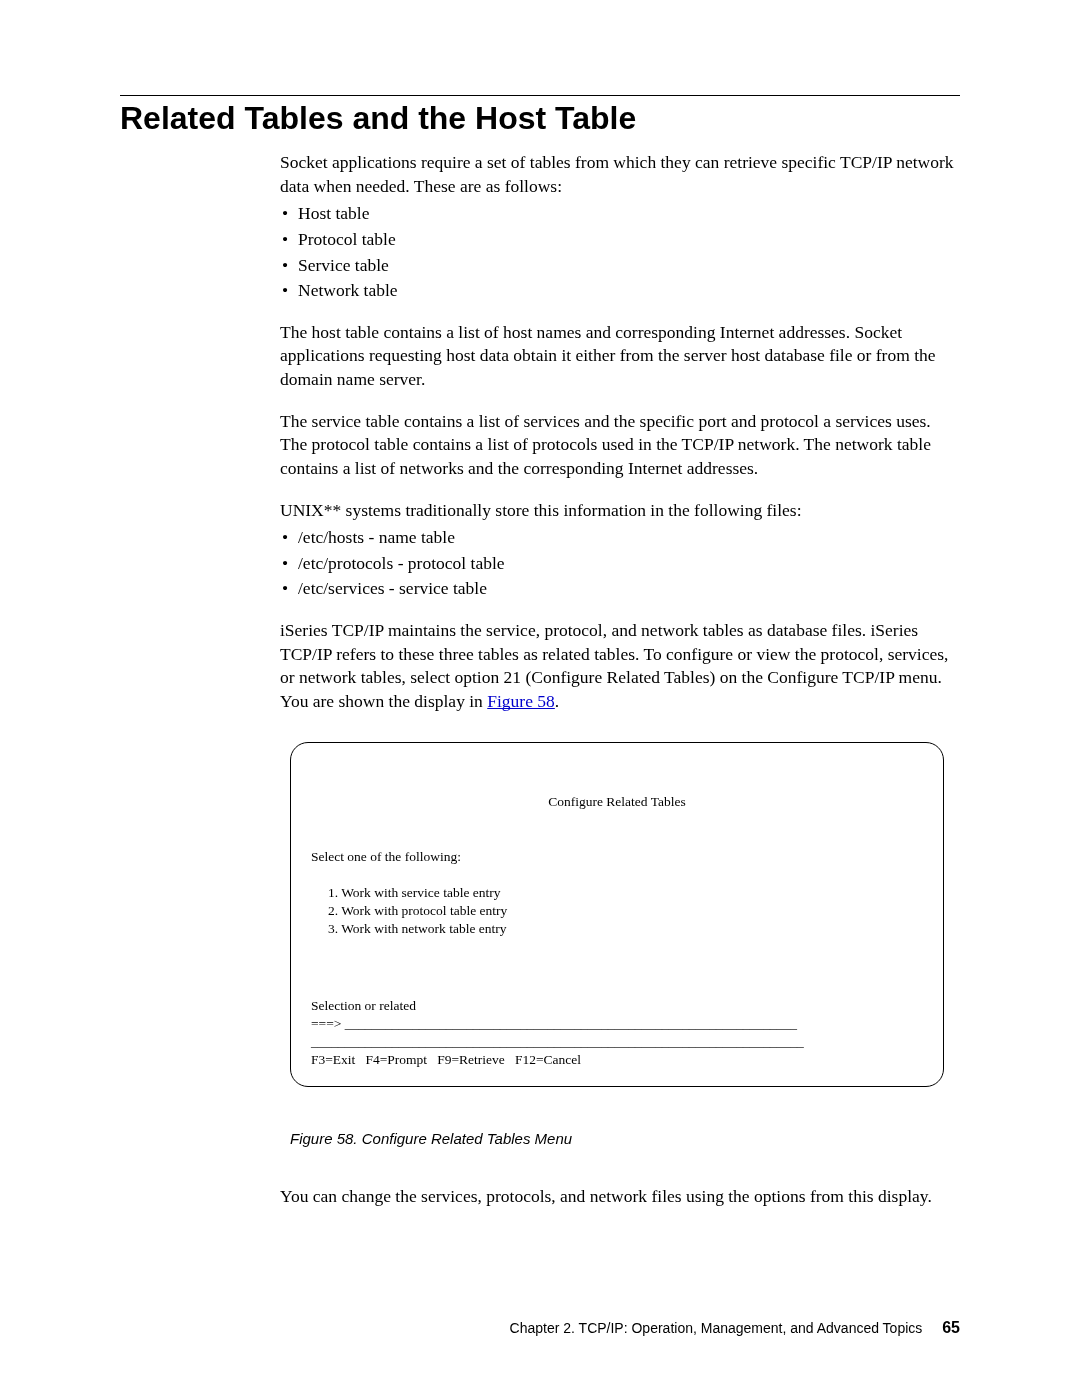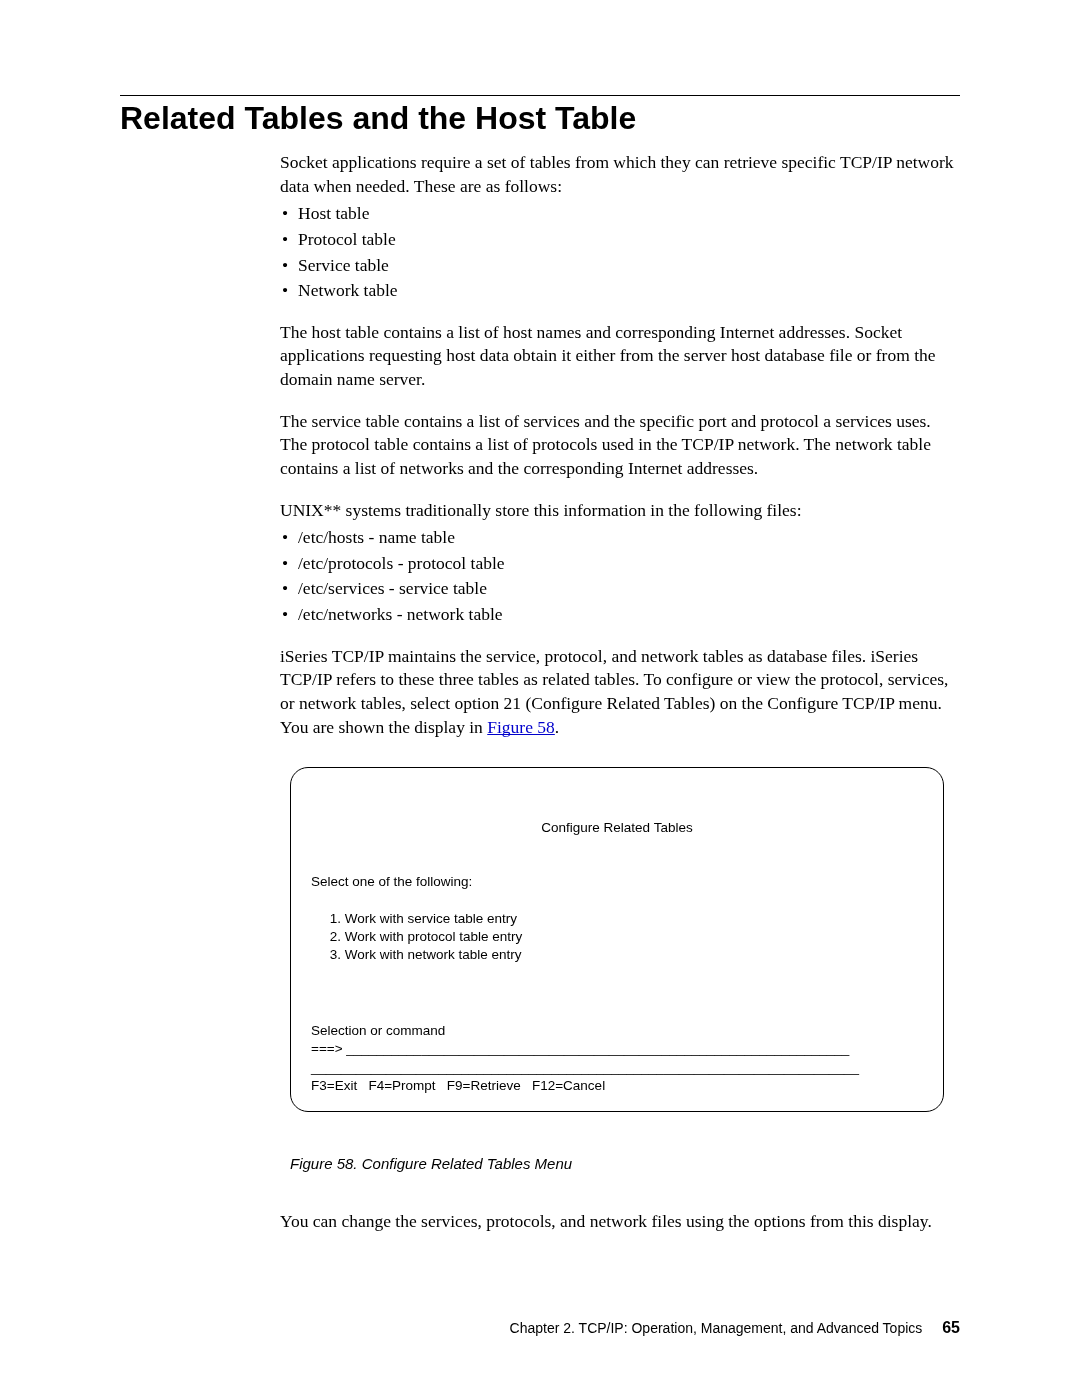--- a/index.html
+++ b/index.html
@@ -58,21 +58,21 @@
     .figure-link {
       color: #0000cc;
       text-decoration: underline;
       text-decoration-skip-ink: none;
     }
     .terminal-box {
       margin: 28px 16px 0 10px;
       border: 1px solid #000;
       border-radius: 18px;
       padding: 14px 20px 16px 20px;
-      font-family: Liberation Sans, sans-serif;
+      font-family: Liberation Serif, serif;
       font-size: 13.5px;
       line-height: 1.35;
       white-space: pre;
       height: 345px;
       box-sizing: border-box;
       position: relative;
       overflow: hidden;
     }
     .terminal-title {
       text-align: center;
@@ -136,35 +136,34 @@
     <p class="para-gap">The host table contains a list of host names and corresponding Internet addresses. Socket applications requesting host data obtain it either from the server host database file or from the domain name server.</p>
 
     <p class="para-gap">The service table contains a list of services and the specific port and protocol a services uses. The protocol table contains a list of protocols used in the TCP/IP network. The network table contains a list of networks and the corresponding Internet addresses.</p>
 
     <p class="para-gap">UNIX** systems traditionally store this information in the following files:</p>
 
     <ul class="bullets">
       <li>/etc/hosts - name table</li>
       <li>/etc/protocols - protocol table</li>
       <li>/etc/services - service table</li>
-      <li>/etc/networks - network table</li>
     </ul>
 
     <p class="para-gap">
       <span>iSeries TCP/IP maintains the service, protocol, and network tables as database files. iSeries TCP/IP refers to these three tables as related tables. To configure or view the protocol, services, or network tables, select option 21 (Configure Related Tables) on the Configure TCP/IP menu. You are shown the display in </span><a href="#" class="figure-link">Figure 58</a><span>.</span>
     </p>
 
     <div class="terminal-box">
       <div class="terminal-title">Configure Related Tables</div>
       <div class="terminal-body"><span>Select one of the following:</span>
 
      <span>1. Work with service table entry</span>
      <span>2. Work with protocol table entry</span>
      <span>3. Work with network table entry</span></div>
-      <div class="terminal-bottom"><span>Selection or command</span>
+      <div class="terminal-bottom"><span>Selection or related</span>
 <span class="cmd-line"><span>===&gt;</span><span> ___________________________________________________________________</span></span>
 <span>_________________________________________________________________________</span>
 <span>F3=Exit   F4=Prompt   F9=Retrieve   F12=Cancel</span></div>
     </div>
 
     <div class="figure-caption">Figure 58. Configure Related Tables Menu</div>
 
     <p class="para closing-para">You can change the services, protocols, and network files using the options from this display.</p>
   </div>
 </div>

